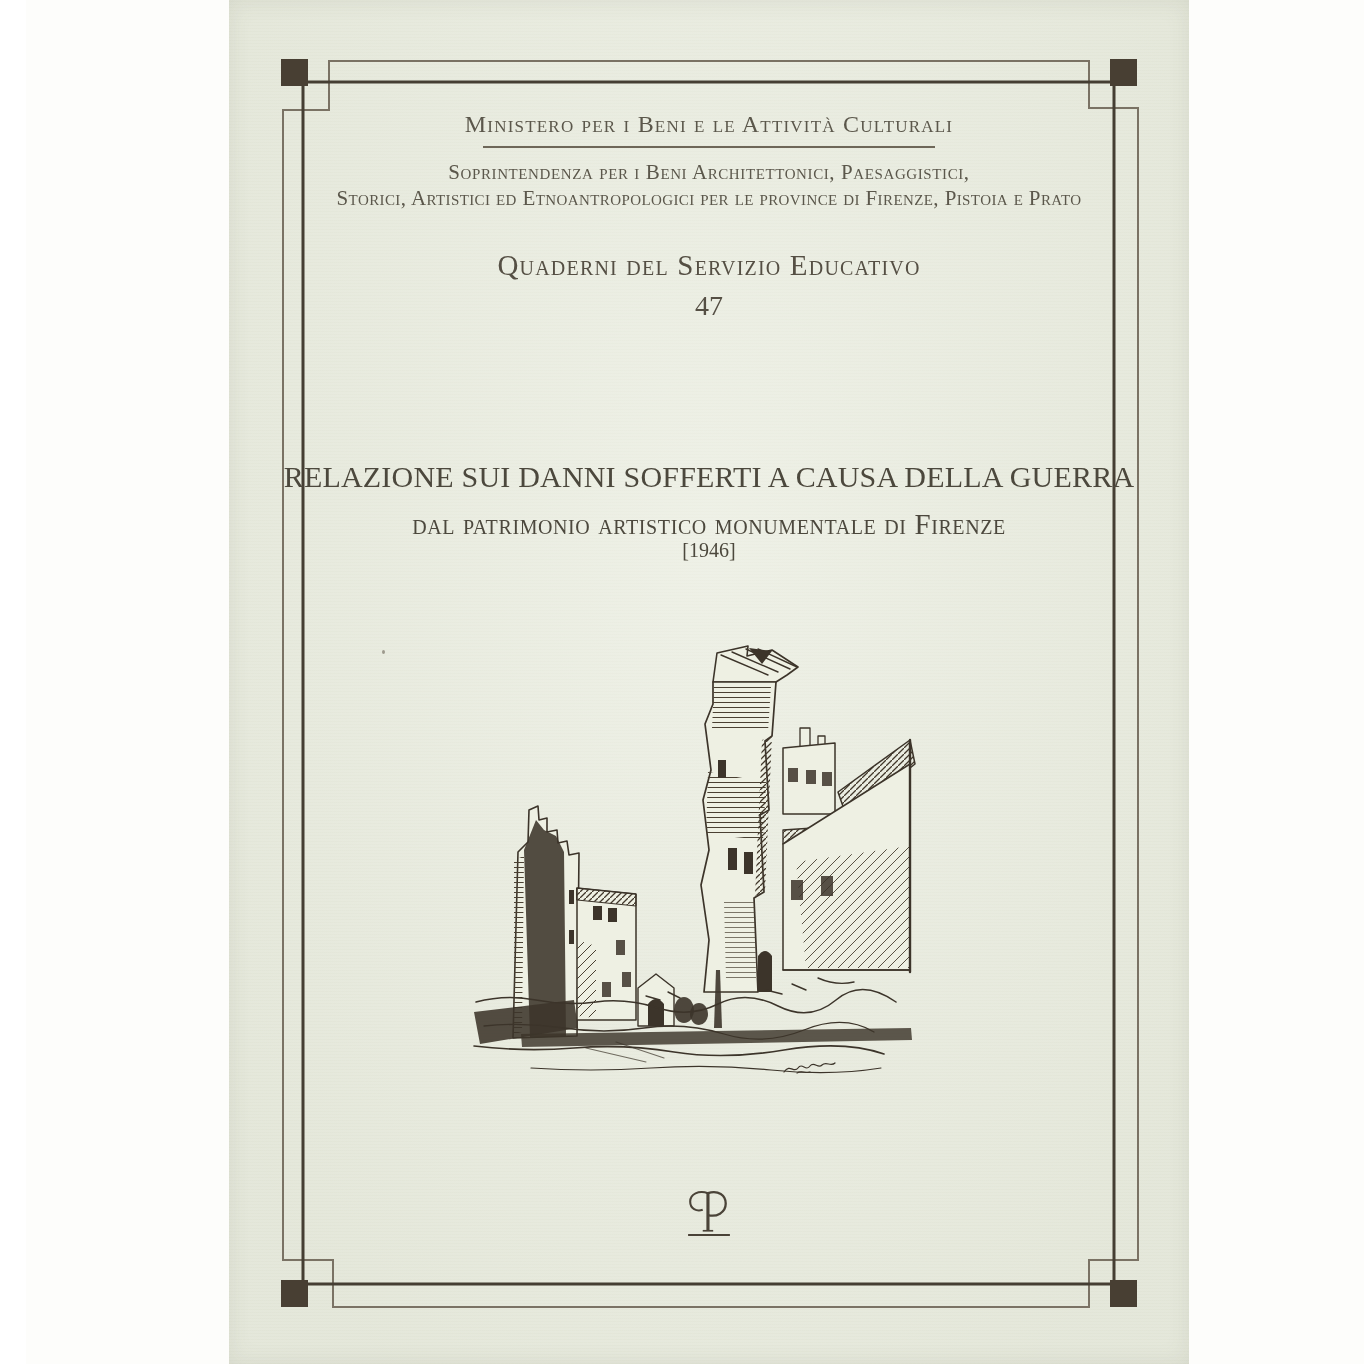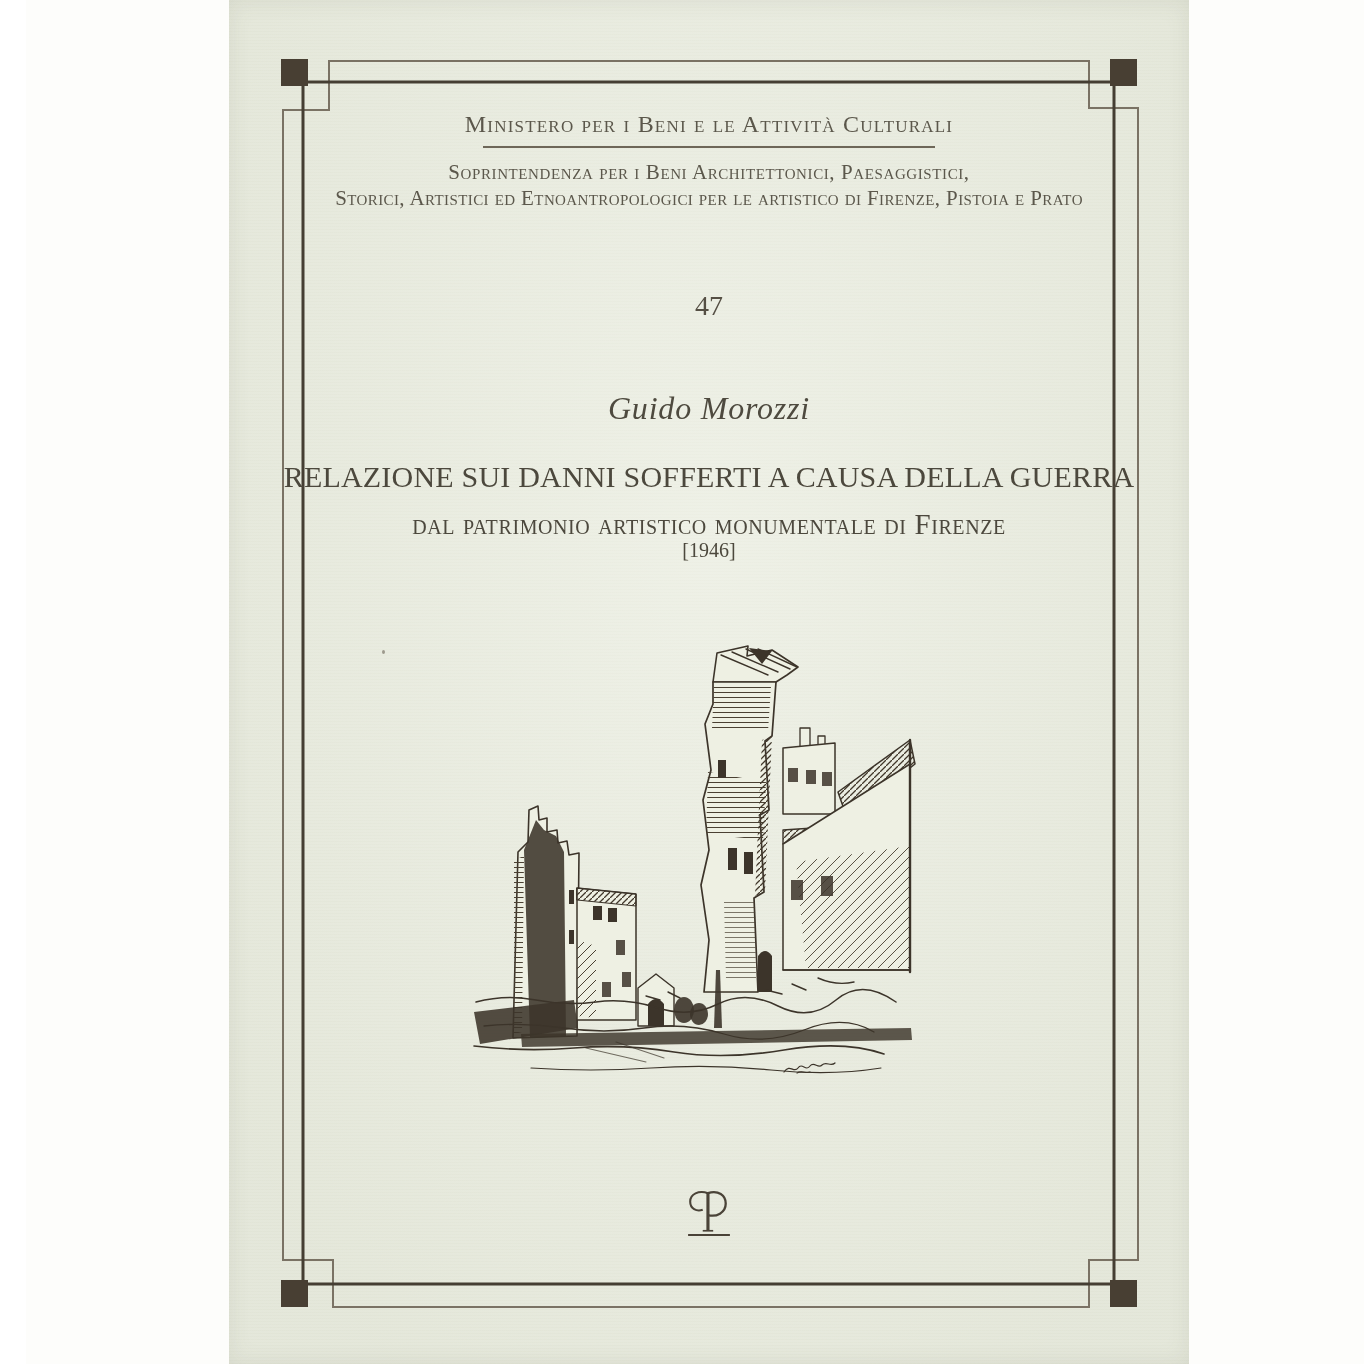--- a/index.html
+++ b/index.html
@@ -42,25 +42,25 @@
       <rect x="74" y="82" width="811" height="1202" stroke="#453e33" stroke-width="3"></rect>
       <rect x="52" y="59" width="27" height="27" fill="#483f33"></rect>
       <rect x="881" y="59" width="27" height="27" fill="#483f33"></rect>
       <rect x="52" y="1280" width="27" height="27" fill="#483f33"></rect>
       <rect x="881" y="1280" width="27" height="27" fill="#483f33"></rect>
     </svg>
 
     <div class="ctext sc t-ministero">Ministero per i Beni e le Attività Culturali</div>
     <div class="rule"></div>
     <div class="ctext sc t-sopr1">Soprintendenza per i Beni Architettonici, Paesaggistici,</div>
-    <div class="ctext sc t-sopr2">Storici, Artistici ed Etnoantropologici per le artistico di Firenze, Pistoia e Prato</div>
+    <div class="ctext sc t-sopr2">Storici, Artistici ed Etnoantropologici per le province di Firenze, Pistoia e Prato</div>
 
+    <div class="ctext sc t-quaderni">Quaderni del Servizio Educativo</div>
     <div class="ctext t-num">47</div>
 
-    <div class="ctext t-author">Guido Morozzi</div>
     <div class="ctext t-title1">RELAZIONE SUI DANNI SOFFERTI A CAUSA DELLA GUERRA</div>
     <div class="ctext sc t-title2">dal patrimonio artistico monumentale di Firenze</div>
     <div class="ctext t-year">[1946]</div>
 
     <div class="speck"></div>
 
     <svg class="illustration" viewBox="0 0 450 450" fill="none" stroke-linecap="round" stroke-linejoin="round">
       <defs>
         <pattern id="hH" width="5" height="5" patternUnits="userSpaceOnUse">
           <path d="M0,2.5 H5" stroke="#4a4032" stroke-width="1"></path>

